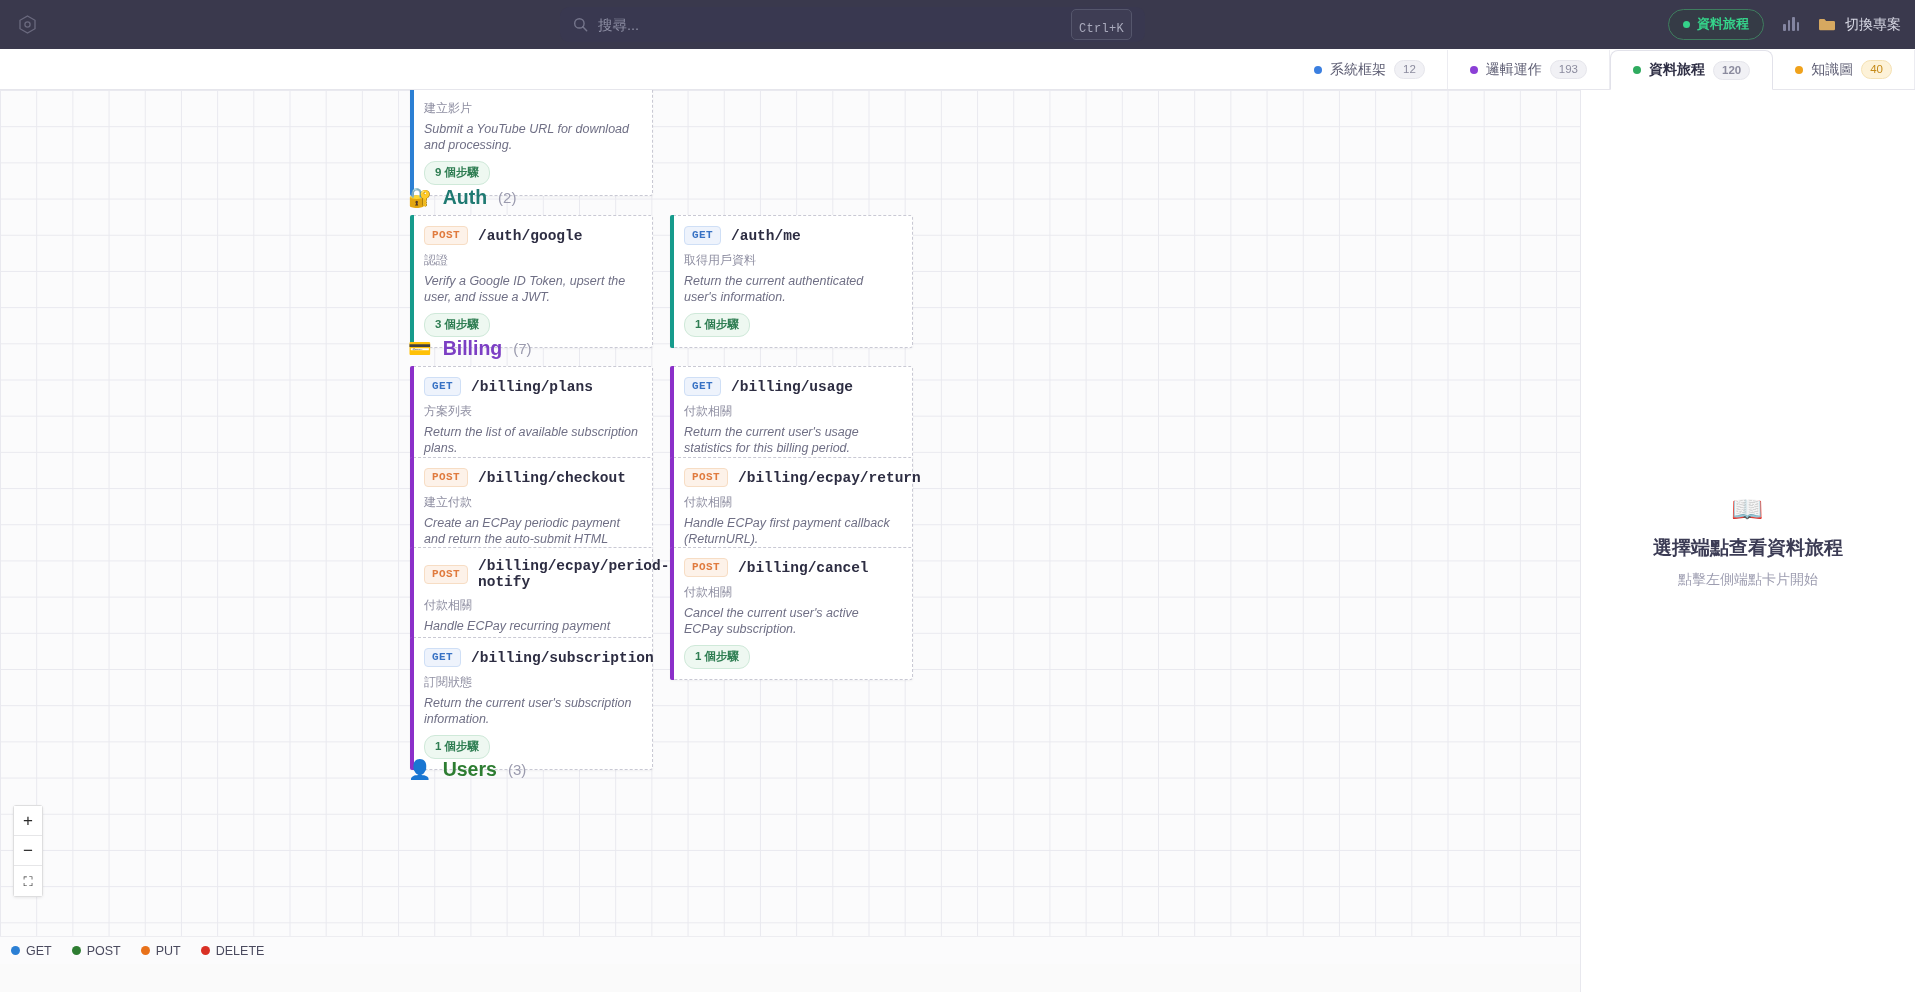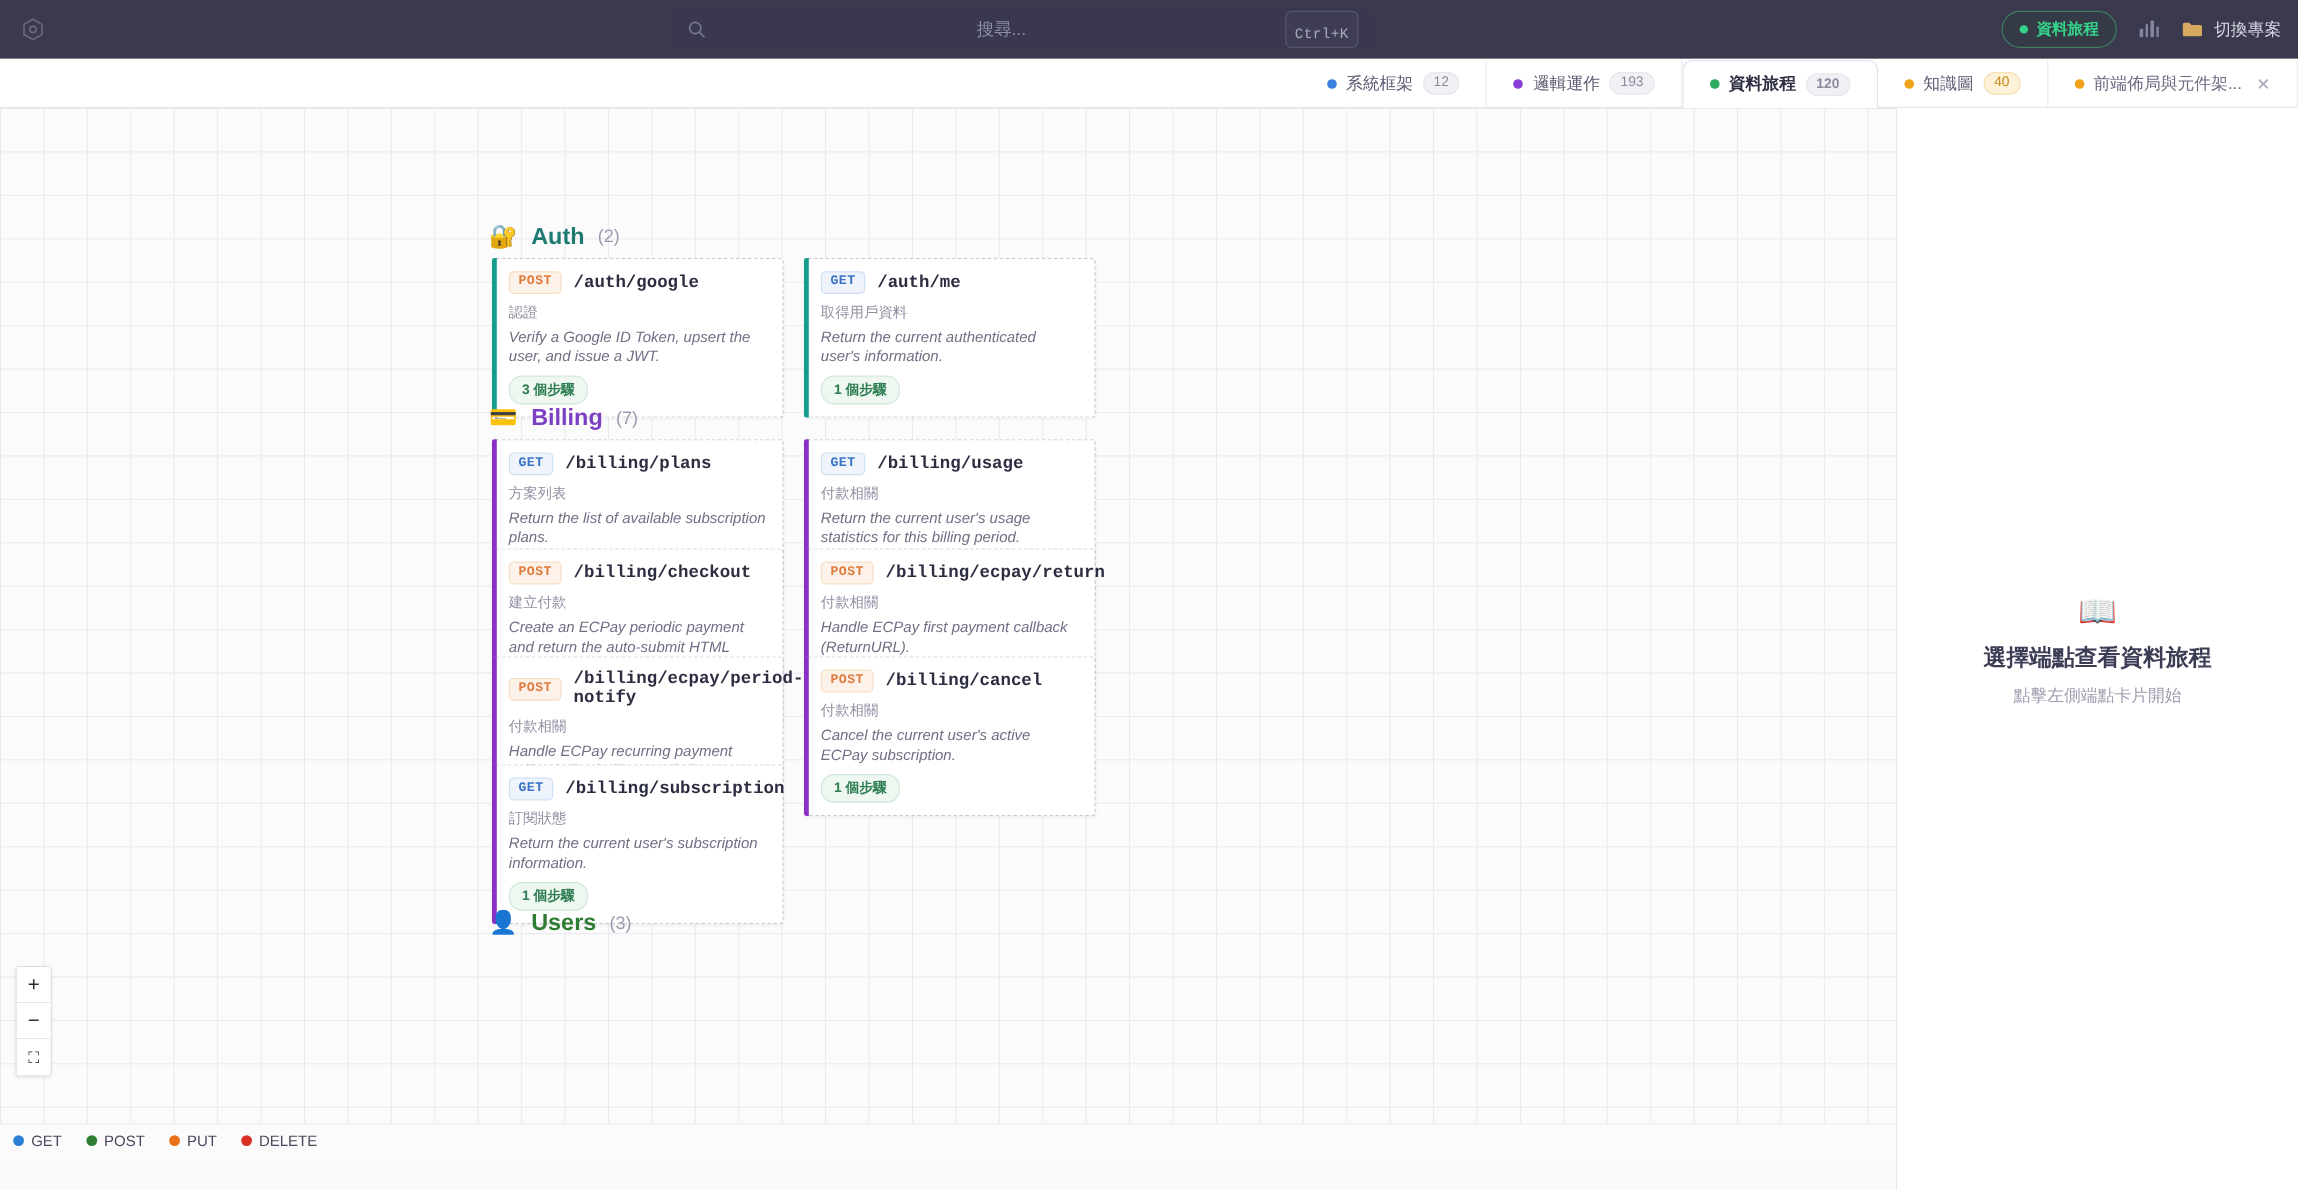--- a/index.html
+++ b/index.html
@@ -25,21 +25,21 @@
     position: absolute; left: 560px; top: 7px;
     width: 585px; height: 35px;
     background: #393850;
     border-radius: 9px;
     display: flex; align-items: center;
     padding: 0 13px;
   }
   .search-icon { flex: 0 0 auto; margin-right: 10px; opacity: .62; }
   .search-input {
     flex: 1 1 auto; background: transparent; border: 0; outline: none;
-    color: #cfd0dd; font-size: 14.5px; font-family: "Liberation Sans", sans-serif; text-align: center;
+    color: #cfd0dd; font-size: 14.5px; font-family: "Liberation Sans", sans-serif;
   }
   .search-input::placeholder { color: #8e8fa4; }
   .kbd {
     font-family: "Liberation Mono", monospace;
     font-size: 12px; color: #aaabbd;
     border: 1px solid #55566c; border-radius: 5px;
     padding: 12px 7px 3px; background: #3e3d54;
     letter-spacing: .3px;
   }
   .topbar-right {
@@ -245,29 +245,25 @@
     <div class="tab active">
       <span class="tdot" style="background:#2fab5f"></span>
       <span>資料旅程</span>
       <span class="tcount">120</span>
     </div>
     <div class="tab">
       <span class="tdot" style="background:#f0a21b"></span>
       <span>知識圖</span>
       <span class="tcount amber">40</span>
     </div>
-    <div class="tab tab-last">
-      <span class="tdot" style="background:#f0a21b"></span>
-      <span>前端佈局與元件架...</span>
-      <span class="tclose">✕</span>
-    </div>
   </div>
 
 <div class="canvas">
   <div class="canvas-inner" id="canvas-inner">
+      <div class="card" style="left: 410px; top: -32px; width: 243px;"><span class="accent" style="background:#2b7fd4"></span><div style="height:24px"></div><div class="card-zh">建立影片</div><div class="card-desc">Submit a YouTube URL for download and processing.</div><span class="steps">9 個步驟</span></div>
       <div class="grp-header" style="left: 408px; top: 96px;">
         <span class="grp-emoji">🔐</span>
         <span class="grp-name" style="color:#1f7a72">Auth</span>
         <span class="grp-count">(2)</span>
       </div>
       <div class="card" style="left: 410px; top: 125px; width: 243px;"><span class="accent" style="background:#169b8c"></span><div class="card-top">
           <span class="method POST">POST</span>
           <span class="card-path">/auth/google</span>
         </div><div class="card-zh">認證</div><div class="card-desc">Verify a Google ID Token, upsert the user, and issue a JWT.</div><span class="steps">3 個步驟</span></div>
       <div class="card" style="left: 670px; top: 125px; width: 243px;"><span class="accent" style="background:#169b8c"></span><div class="card-top">

